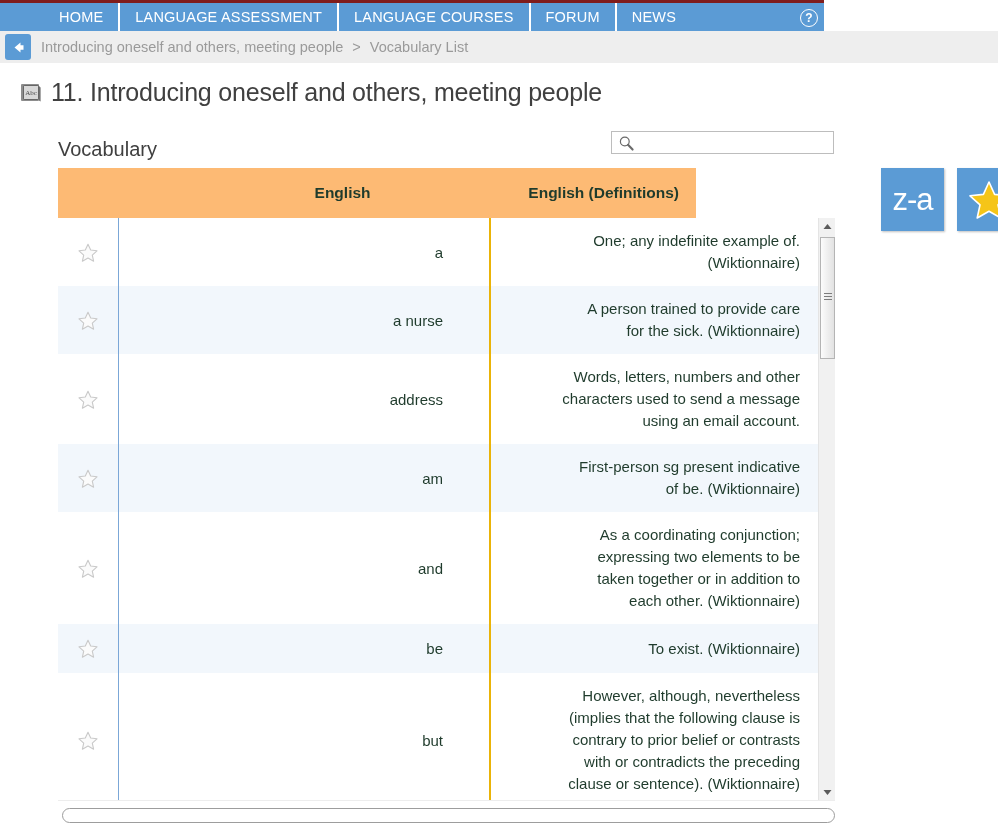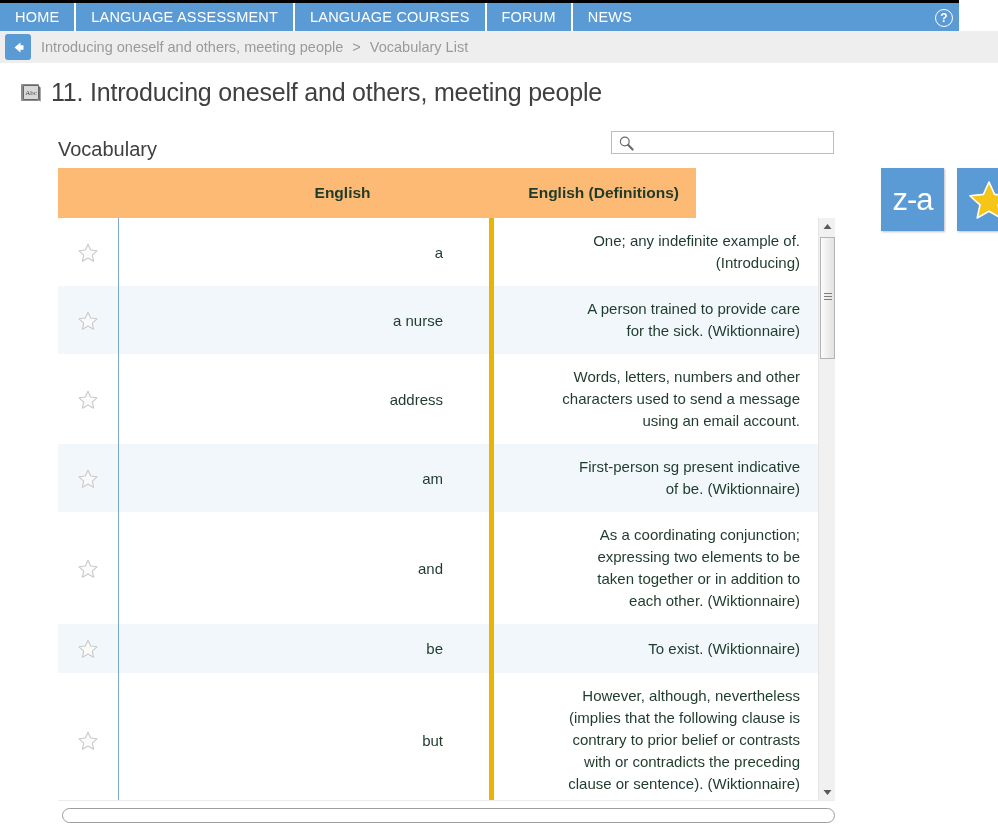--- a/index.html
+++ b/index.html
@@ -7,24 +7,24 @@
     margin: 0; padding: 0;
     width: 998px; height: 824px;
     background: #ffffff;
     font-family: "Liberation Sans", sans-serif;
     overflow: hidden;
   }
 
   
   #topbar {
     position: absolute; top: 0; left: 0;
-    width: 959px; height: 31px;
+    width: 824px; height: 31px;
     background: #5b9bd5;
-    border-top: 3px solid #000000;
-    display: flex; align-items: stretch;
+    border-top: 3px solid #7f1d1d;
+    display: flex; align-items: stretch; padding-left: 44px;
   }
   .navitem {
     display: flex; align-items: center; justify-content: center;
     padding: 0 15px;
     color: #ffffff;
     font-size: 14.5px;
     letter-spacing: 0.2px;
     border-right: 2px solid #ffffff;
     white-space: nowrap;
     cursor: pointer;
@@ -142,21 +142,21 @@
   .td-eng {
     width: 311px; flex: 0 0 311px;
     text-align: right; padding-right: 46px;
     font-size: 15px; color: #1f3b2c;
   }
   .td-def {
     width: 329px; flex: 0 0 329px;
     text-align: right; padding-right: 18px;
     font-size: 15px; color: #1f3b2c;
     line-height: 22px;
-    border-left: 5px solid #eab308;
+    border-left: 2px solid #eab308;
     display: flex; align-items: center; justify-content: flex-end;
     height: 100%;
   }
   .td-def span { display: block; }
 
   
   #vscroll {
     position: absolute; top: 0; right: 0;
     width: 17px; height: 583px;
     background: #f1f1f1;
@@ -313,21 +313,21 @@
           <div class="td-star">
             <svg width="20" height="19" viewBox="0 0 20 19">
               <polygon points="10,1.3 12.7,7 19,7.8 14.3,12.1 15.6,18.2 10,15.1 4.4,18.2 5.7,12.1 1,7.8 7.3,7" fill="#fbfbfb" stroke="#c9c9c9" stroke-width="1.1" stroke-linejoin="round"></polygon>
             </svg>
           </div>
           <div class="td-gap"></div>
           <div class="td-eng">a</div>
           <div class="td-def">
             <div>
               <span>One; any indefinite example of.</span>
-              <span>(Introducing)</span>
+              <span>(Wiktionnaire)</span>
             </div>
           </div>
         </div>
         <div class="trow alt" style="height: 68px;">
           <div class="td-star">
             <svg width="20" height="19" viewBox="0 0 20 19">
               <polygon points="10,1.3 12.7,7 19,7.8 14.3,12.1 15.6,18.2 10,15.1 4.4,18.2 5.7,12.1 1,7.8 7.3,7" fill="#fbfbfb" stroke="#c9c9c9" stroke-width="1.1" stroke-linejoin="round"></polygon>
             </svg>
           </div>
           <div class="td-gap"></div>

